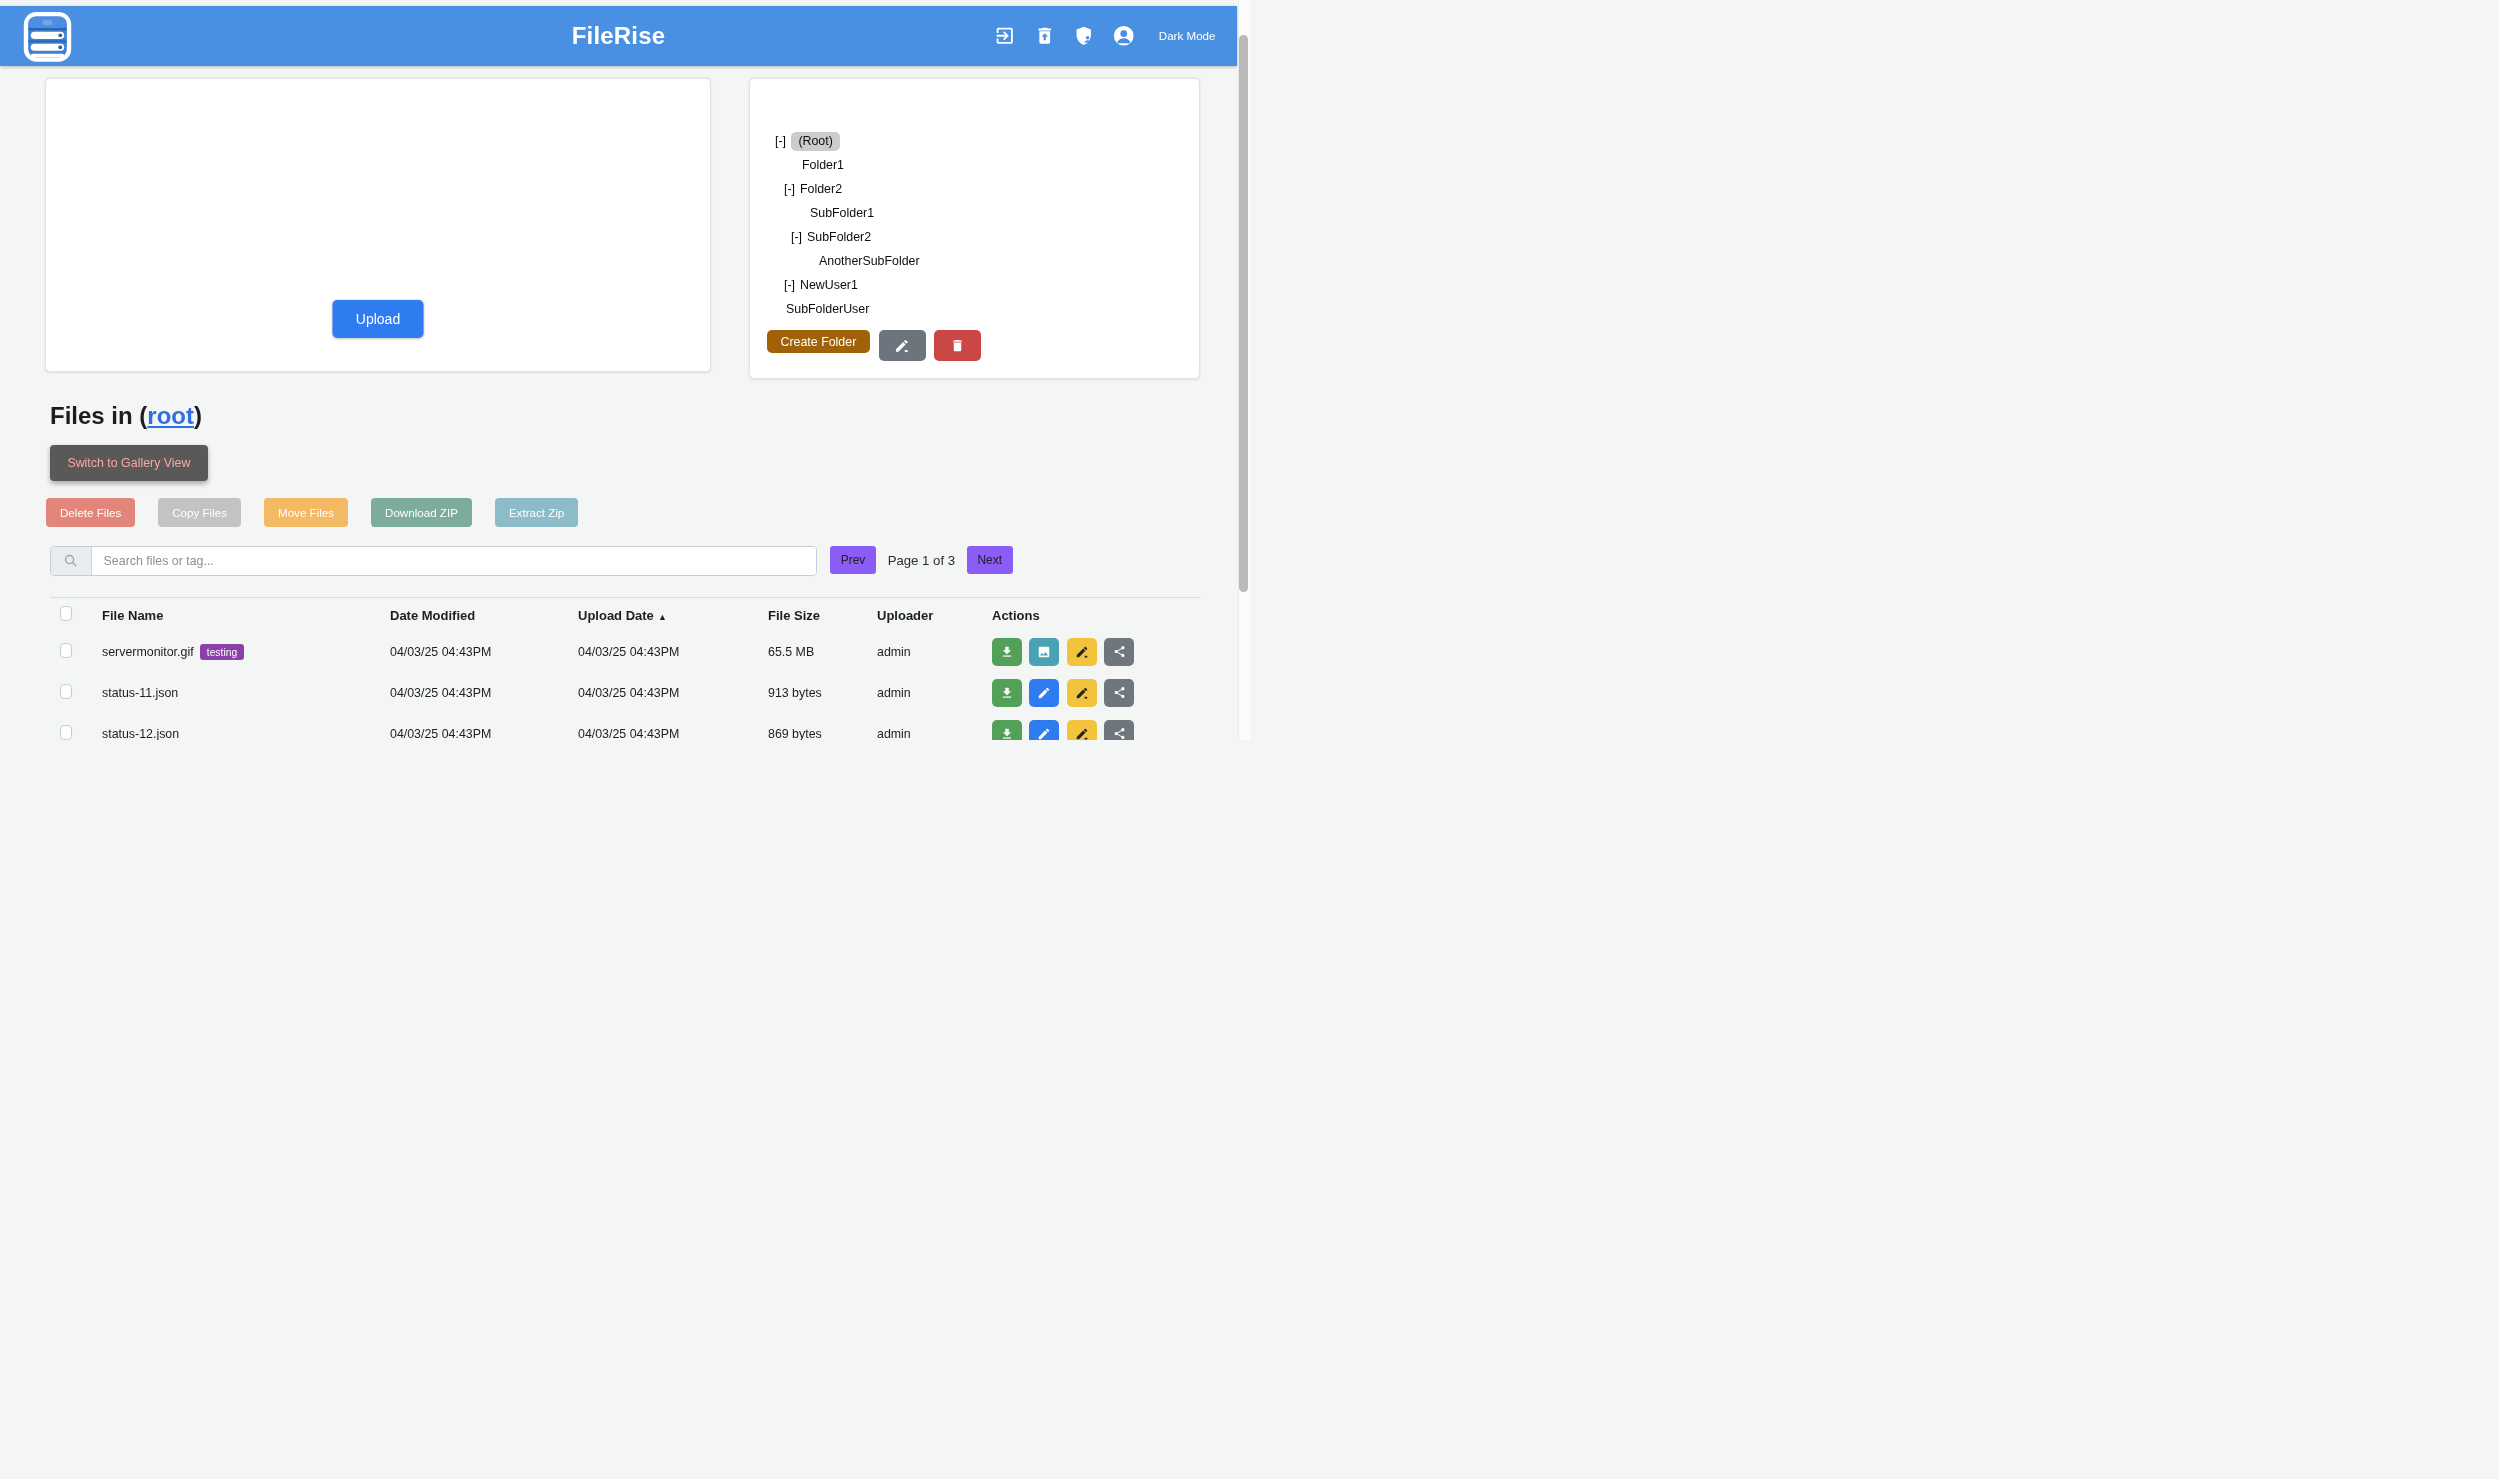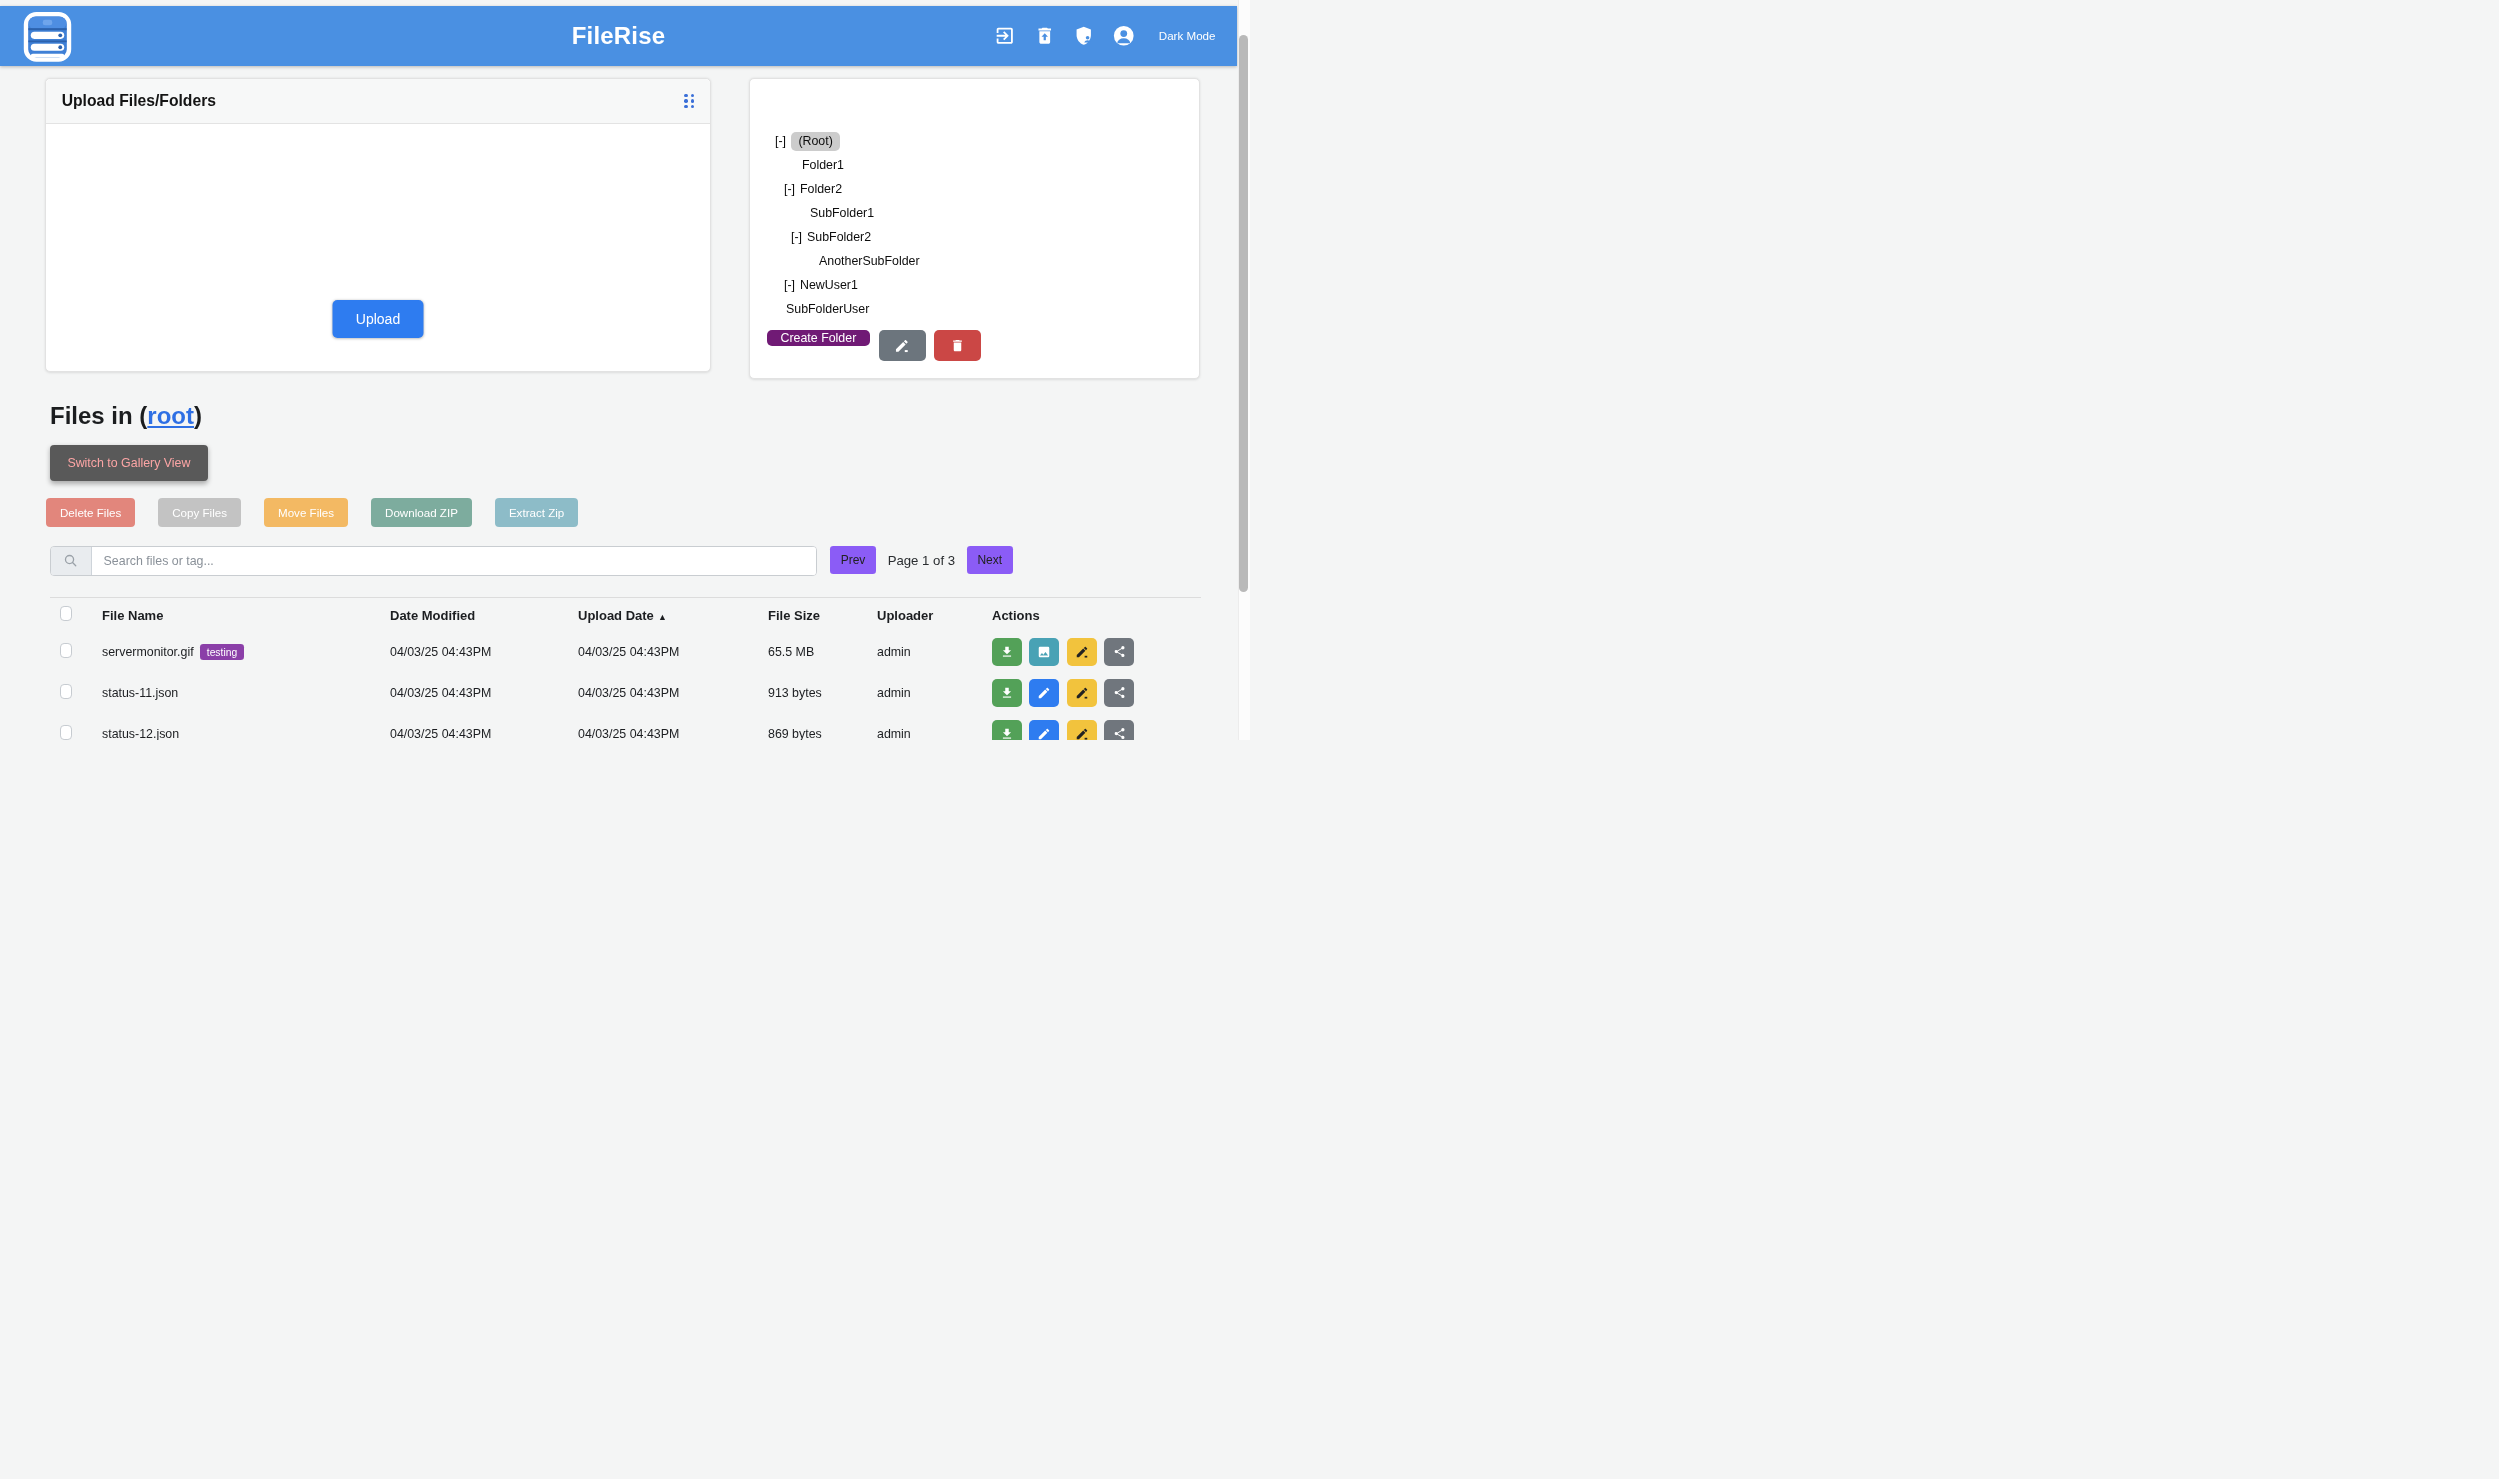--- a/index.html
+++ b/index.html
@@ -61,21 +61,21 @@
   .upload-btn{ position:absolute; left:50%; transform:translateX(-50%); top:221px;
     width:91px; height:38px; background:#2e7cf0; color:#fff; font-size:14px;
     border:none; border-radius:5px; cursor:pointer; box-shadow:0 0.8px 2.5px rgba(0,0,0,.25); }
 
   
   .tree{ position:absolute; left:0; right:0; top:50px; }
   .tree-row{ height:24px; display:flex; align-items:center; font-size:12.4px; color:#0d0d0d; cursor:pointer; }
   .tprefix{ margin-right:5px; }
   .tlabel.selected{ background:#ccc; border-radius:5px; padding:2.5px 7.4px; }
   .folder-actions{ position:absolute; left:16.5px; top:251px; display:flex; gap:8.3px; }
-  .create-btn{ height:16px; padding:0 14px; background:#701a75; color:#fff; font-size:12.4px;
+  .create-btn{ height:23px; padding:0 14px; background:#a16207; color:#fff; font-size:12.4px;
     border:none; border-radius:5px; cursor:pointer; }
   .sq-btn{ width:47px; height:31px; border:none; border-radius:5px; display:flex;
     align-items:center; justify-content:center; cursor:pointer; }
   .sq-btn.rename{ background:#6c757d; }
   .sq-btn.delete{ background:#cb4745; }
 
   
   .files-heading{ position:absolute; left:50px; top:402px; font-size:24px; font-weight:700; color:#1b1d1f; }
   .files-heading a{ color:#2e6fe4; text-decoration:underline; cursor:pointer; }
   .gallery-btn{ position:absolute; left:50px; top:445px; height:36px; padding:0 17.4px;
@@ -160,32 +160,20 @@
       <g clip-path="url(#accClip)">
         <circle cx="12" cy="9.6" r="3.8" fill="#4a90e2"></circle>
         <path d="M4.8 20.5a7.2 5.6 0 0 1 14.4 0z" fill="#4a90e2"></path>
       </g>
     </svg>
     <span class="dark-mode">Dark Mode</span>
   </div>
 </div>
 
 <div class="card upload-card">
-  <div class="card-head">
-    <span class="card-title">Upload Files/Folders</span>
-    <span class="flex-spacer"></span>
-    <span class="drag-handle">
-        <i></i>
-        <i></i>
-        <i></i>
-        <i></i>
-        <i></i>
-        <i></i>
-      </span>
-  </div>
   <button class="upload-btn">Upload</button>
 </div>
 
 <div class="card folder-card">
   <div class="tree">
     <div class="tree-row" style="padding-left:25px">
       <span class="tprefix">[-]</span>
       <span class="tlabel selected">(Root)</span>
     </div>
     <div class="tree-row" style="padding-left:52px">

